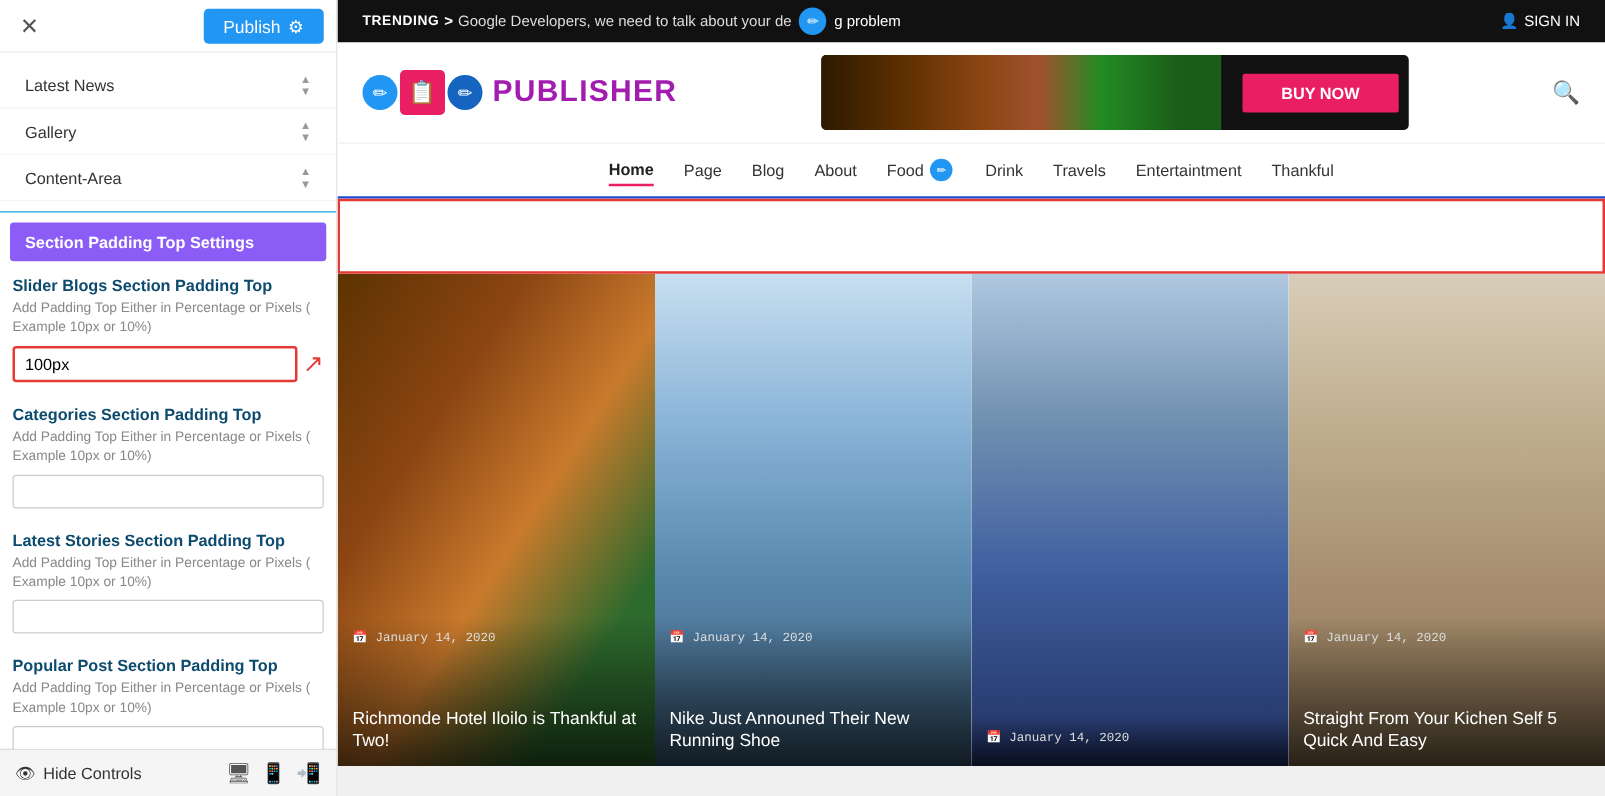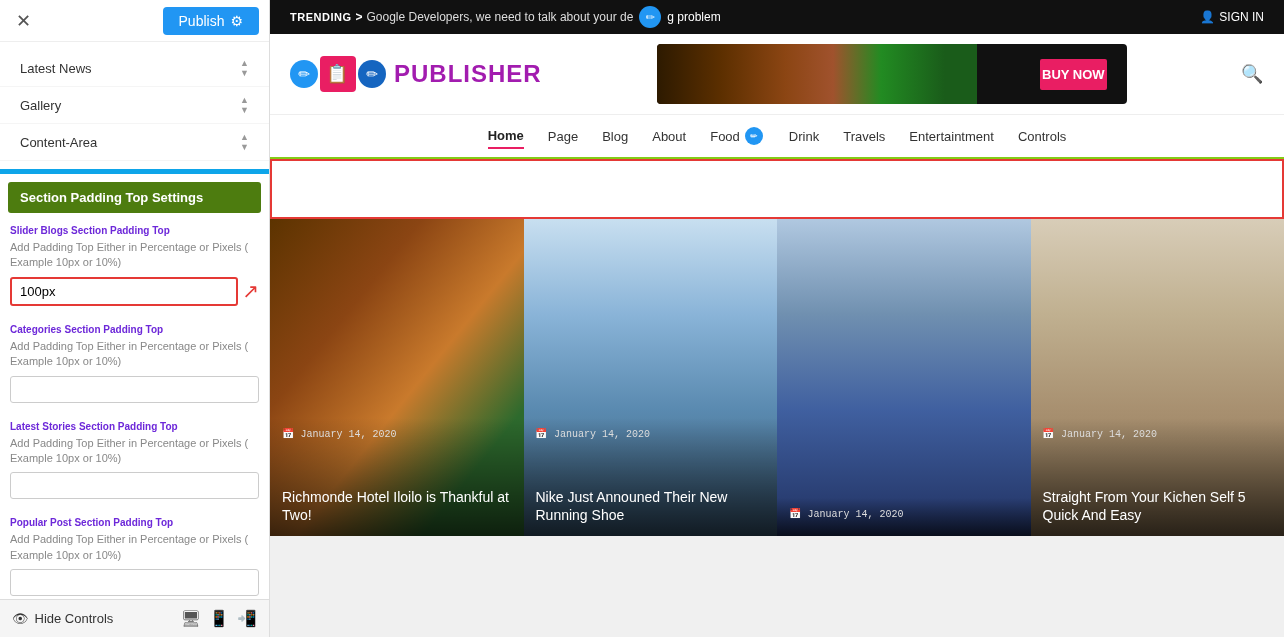--- a/index.html
+++ b/index.html
@@ -48,21 +48,21 @@
       align-items: center;
       gap: 6px;
     }
 
     .gear-icon {
       font-size: 14px;
     }
 
     .sidebar-nav {
       padding: 8px 0;
-      border-bottom: 5px solid #0ea5e9;
+      border-bottom: 1px solid #0ea5e9;
     }
 
     .sidebar-nav-item {
       display: flex;
       align-items: center;
       justify-content: space-between;
       padding: 8px 20px;
       font-size: 13px;
       color: #333;
       cursor: pointer;
@@ -70,43 +70,43 @@
     }
 
     .sidebar-nav-item .arrows {
       display: flex;
       flex-direction: column;
       font-size: 9px;
       color: #999;
     }
 
     .section-padding-header {
-      background: #4d7c0f;
+      background: #8b5cf6;
       color: #fff;
       padding: 8px 12px;
       font-size: 13px;
       font-weight: bold;
       margin: 8px 8px 0 8px;
       border-radius: 3px;
     }
 
     .settings-content {
       overflow-y: auto;
       flex: 1;
       padding: 12px 10px;
     }
 
     .setting-group {
       margin-bottom: 18px;
     }
 
     .setting-group-title {
-      font-size: 10px;
+      font-size: 13px;
       font-weight: bold;
-      color: #6d28d9;
+      color: #0c4a6e;
       margin-bottom: 4px;
     }
 
     .setting-group-desc {
       font-size: 11px;
       color: #888;
       margin-bottom: 6px;
       line-height: 1.4;
     }
 
@@ -159,21 +159,21 @@
       font-size: 16px;
       color: #555;
       cursor: pointer;
     }
 
     
     .right-panel {
       flex: 1;
       display: flex;
       flex-direction: column;
-      height: 536px;
+      height: 613px;
       overflow: hidden;
       background: #fff;
     }
 
     
     .trending-bar {
       background: #111;
       color: #fff;
       padding: 6px 20px;
       font-size: 12px;
@@ -291,43 +291,43 @@
       width: 80px;
       height: 60px;
       background: linear-gradient(135deg, #8B4513 30%, #D2691E 60%, #228B22 90%);
       flex-shrink: 0;
     }
 
     .ad-buy-btn {
       background: #e91e63;
       color: #fff;
       border: none;
-      padding: 8px 2px;
+      padding: 8px 31px;
       font-size: 13px;
       font-weight: bold;
       cursor: pointer;
       margin-left: auto;
-      margin-right: 20px;
+      margin-right: 8px;
       border-radius: 2px;
     }
 
     .search-icon-header {
       font-size: 18px;
       color: #333;
       cursor: pointer;
     }
 
     
     .nav-bar {
       display: flex;
       align-items: center;
       justify-content: center;
       padding: 8px 20px;
       background: #fff;
-      border-bottom: 2px solid #84cc16;
+      border-bottom: 2px solid #1d4ed8;
       gap: 24px;
     }
 
     .nav-item {
       font-size: 13px;
       color: #333;
       cursor: pointer;
       text-decoration: none;
       padding: 4px 0;
       position: relative;
@@ -534,21 +534,21 @@
     <a class="nav-item">Page</a>
     <a class="nav-item">Blog</a>
     <a class="nav-item">About</a>
     <span class="nav-item nav-item-with-icon">
       <span>Food</span>
       <span class="pencil-icon-circle" style="width:18px;height:18px;font-size:9px;">✏</span>
     </span>
     <a class="nav-item">Drink</a>
     <a class="nav-item">Travels</a>
     <a class="nav-item">Entertaintment</a>
-    <a class="nav-item">Controls</a>
+    <a class="nav-item">Thankful</a>
   </div>
 
   <div class="red-bordered-section"></div>
 
   <div class="cards-container">
 
     <div class="card card-bg-1">
       <div style="width:100%;height:100%;background:linear-gradient(to bottom right, #5c3300 0%, #8B4513 30%, #c97a2c 55%, #2d6a2d 80%);">
       </div>
       <div class="card-overlay">

